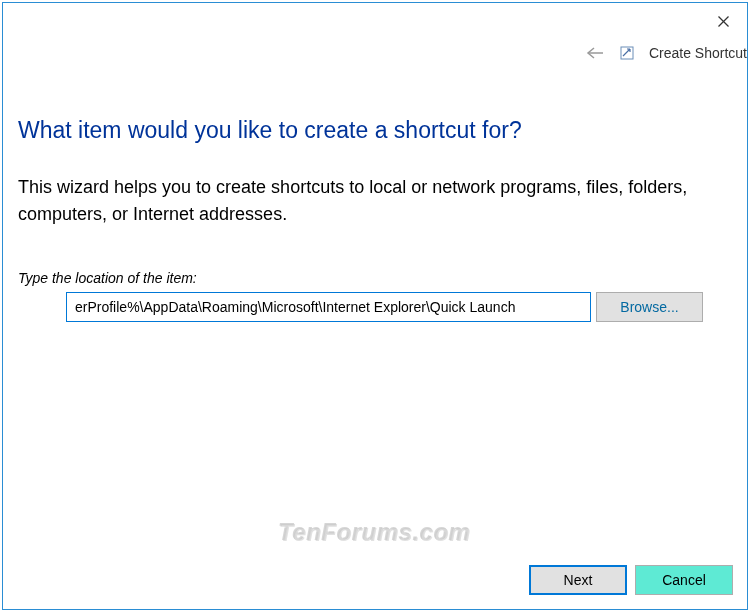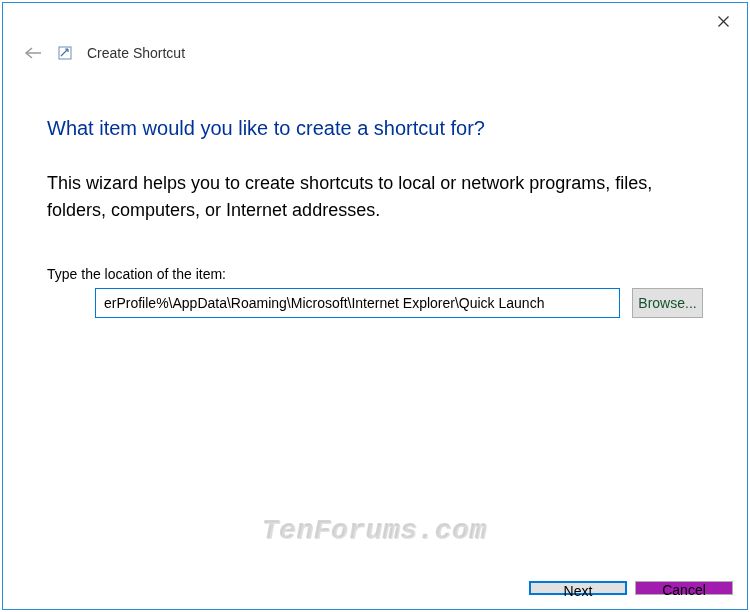--- a/index.html
+++ b/index.html
@@ -17,20 +17,21 @@
     .window {
       position: absolute;
       top: 2px;
       left: 2px;
       right: 2px;
       bottom: 2px;
       border: 1px solid #2a8dd4;
       background: #fff;
       display: flex;
       flex-direction: column;
+      align-items: flex-end;
     }
     .titlebar {
       height: 32px;
       display: flex;
       justify-content: flex-end;
       align-items: flex-start;
       padding-right: 12px;
       padding-top: 8px;
     }
     .close-btn {
@@ -71,104 +72,105 @@
     }
     .header-title {
       font-size: 14px;
       color: #333;
     }
     .content {
       flex: 1;
       padding: 20px 44px 0 44px;
     }
     .heading {
-      font-size: 20px;
+      font-size: 23px;
       color: #003399;
       margin: 26px 0 30px 0;
       font-weight: 400;
     }
     .description {
       font-size: 18px;
       color: #000;
       line-height: 1.5;
       margin-bottom: 42px;
     }
     .field-label {
       font-size: 14px;
       color: #000;
       margin-bottom: 6px;
+      font-style: italic;
     }
     .input-row {
       display: flex;
-      gap: 12px;
+      gap: 5px;
       margin-bottom: 50px;
       padding-left: 48px;
     }
     .path-input {
       flex: 0 0 525px;
       height: 30px;
       border: 1px solid #0078d7;
       padding: 0 8px;
       font-size: 14px;
       font-family: "Segoe UI", Tahoma, sans-serif;
       color: #000;
       outline: none;
     }
     .browse-btn {
       width: 107px;
       height: 30px;
       background: #e1e1e1;
       border: 1px solid #adadad;
       font-size: 14px;
-      color: #14532d;
+      color: #0369a1;
       cursor: pointer;
       font-family: "Segoe UI", Tahoma, sans-serif;
     }
     .continue-text {
       font-size: 14px;
       color: #000;
     }
     .footer {
       display: flex;
       justify-content: flex-end;
       align-items: center;
       gap: 8px;
       padding: 14px 14px 14px 0;
     }
     .footer-btn {
       width: 98px;
-      height: 14px;
+      height: 30px;
       font-size: 14px;
       font-family: "Segoe UI", Tahoma, sans-serif;
       cursor: pointer;
       margin-top: 24px;
     }
     .next-btn {
       background: #e1e1e1;
       border: 2px solid #0078d7;
       color: #000;
     }
     .cancel-btn {
-      background: #a21caf;
+      background: #5eead4;
       border: 1px solid #adadad;
       color: #000;
     }
     .watermark {
       position: absolute;
       bottom: 62px;
       left: 50%;
       transform: translateX(-50%);
-      font-size: 28px;
+      font-size: 24px;
       font-weight: bold;
       font-style: italic;
       color: rgba(200, 200, 200, 0.55);
       text-shadow: 1px 1px 0 rgba(255,255,255,0.5), -1px -1px 0 rgba(120,120,120,0.3);
       letter-spacing: 0.5px;
       pointer-events: none;
-      font-family: Liberation Mono, monospace;
+      font-family: Liberation Sans, sans-serif;
     }
   </style>
 </head>
 <body>
 
 <div class="window">
 
   <div class="titlebar">
     <div class="close-btn">
       <svg width="11" height="11" viewBox="0 0 11 11">

